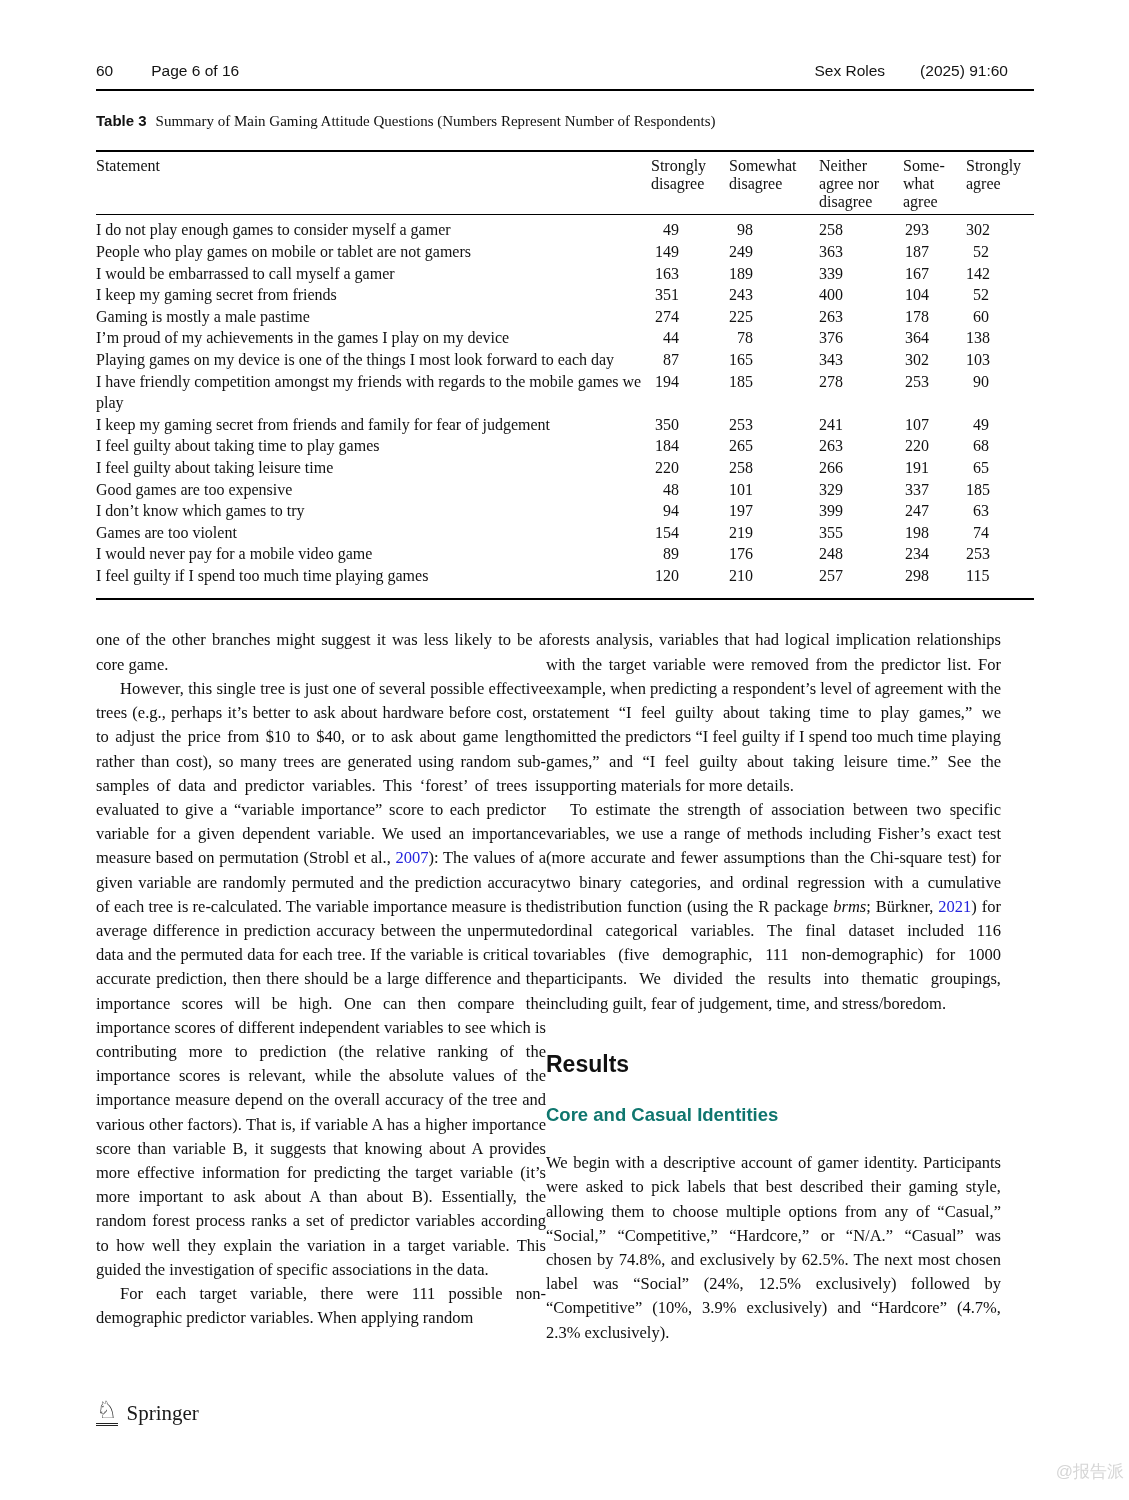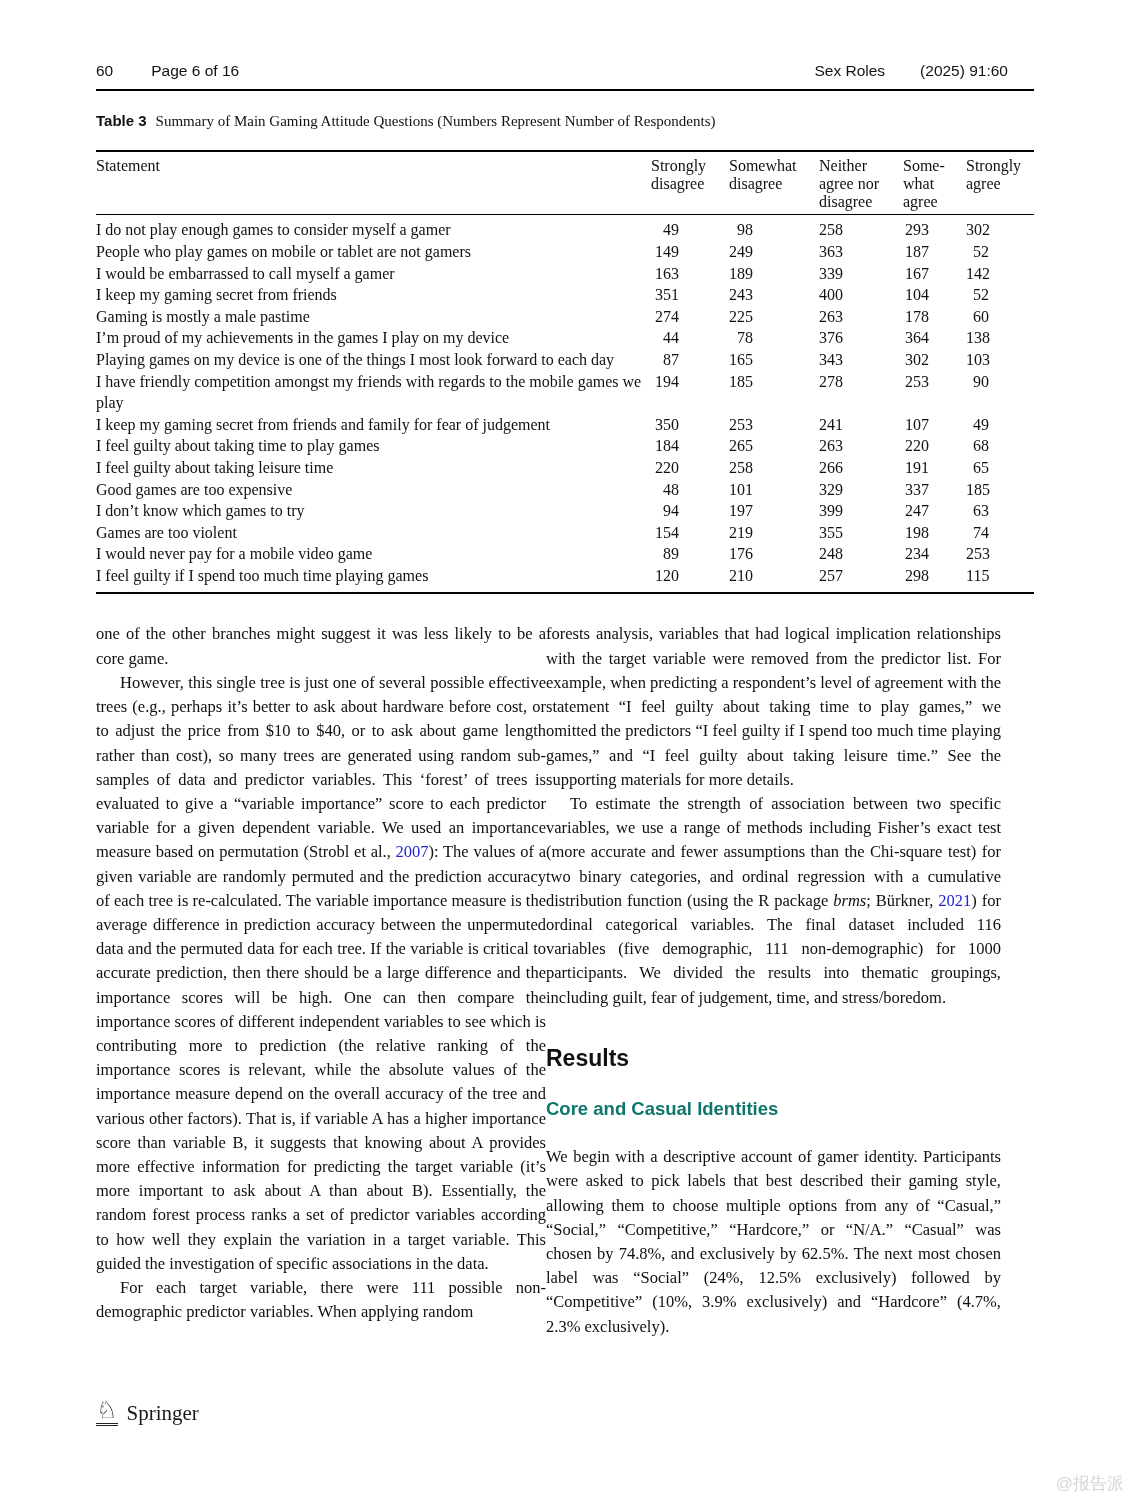--- a/index.html
+++ b/index.html
@@ -19,21 +19,21 @@
   .caption{margin:21px 0 14px 0;font-size:15px;line-height:18px;color:#111;}
   .tbl-label{font-family:"Liberation Sans", sans-serif;font-weight:700;margin-right:9px;}
 
   
   table.attitudes{margin-top:20px;width:938px;table-layout:fixed;border-collapse:collapse;
     border-top:2px solid #000;border-bottom:2px solid #000;}
   table.attitudes th{font-weight:normal;text-align:left;vertical-align:top;
     font-size:16px;line-height:17.8px;padding:5px 0 4px 0;border-bottom:1.5px solid #000;}
   table.attitudes td{font-size:16px;line-height:21.6px;vertical-align:top;padding:0;}
   table.attitudes tbody tr:first-child td{padding-top:4px;}
-  table.attitudes tbody tr:last-child td{padding-bottom:6px;}
+  table.attitudes tbody tr:last-child td{padding-bottom:12px;}
   td.stmt{padding-right:6px;}
   td.num{text-align:right;}
   table.attitudes td:nth-child(2){padding-right:50px;}
   table.attitudes td:nth-child(3){padding-right:66px;}
   table.attitudes td:nth-child(4){padding-right:60px;}
   table.attitudes td:nth-child(5){padding-right:37px;font-family:Liberation Serif, serif;}
   table.attitudes td:nth-child(6){padding-right:45px;}
 
   
   .two-col{display:flex;margin-top:28px;}
@@ -50,21 +50,21 @@
     margin:27px 0 0 0;text-align:left;color:#0f766e;}
   .after-head{margin-top:24px;}
 
   
   .footer{position:absolute;left:96px;top:1398px;display:flex;align-items:flex-end;gap:9px;}
   .sp-logo{font-size:24px;line-height:1;color:#222;border-bottom:3px double #222;
     padding-bottom:1px;display:inline-block;}
   .sp-name{font-size:21px;color:#1a1a1a;}
 
   
-  .watermark{position:absolute;right:5px;bottom:5px;color:#d6d6d6;
+  .watermark{position:absolute;right:5px;bottom:17px;color:#d6d6d6;
     font-family:"Liberation Sans", sans-serif;font-size:17px;}
 </style>
 </head>
 <body>
 
 <div class="page">
   <div class="content">
 
     <div class="running-head">
       <div class="rh-left">

